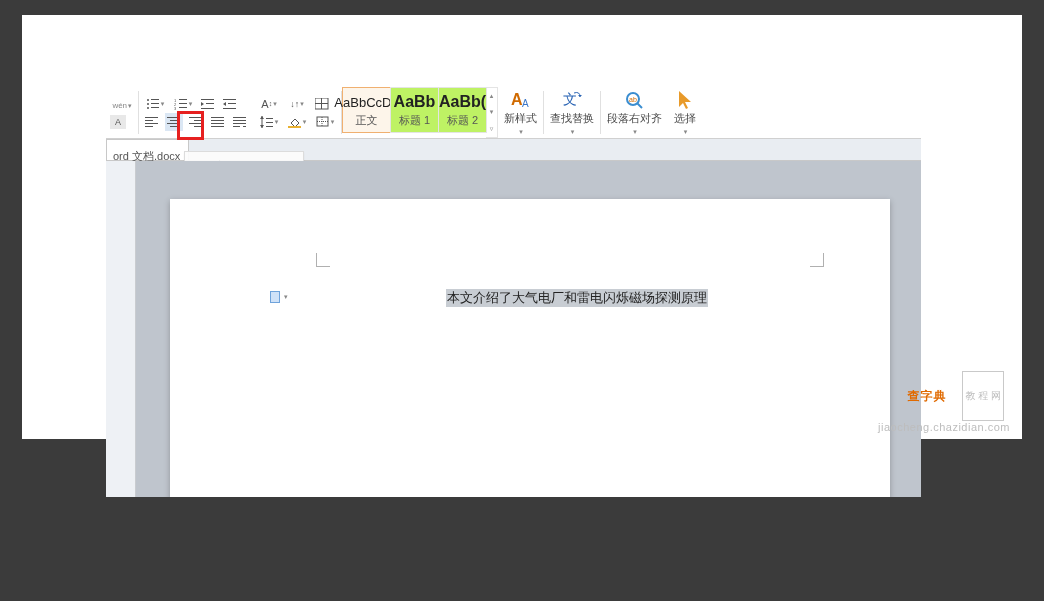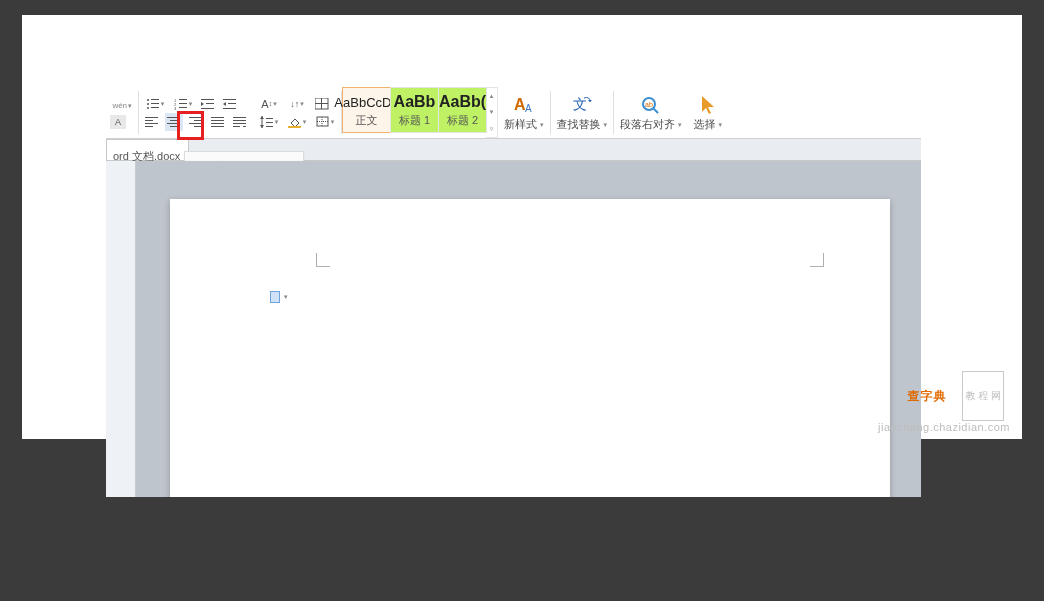--- a/index.html
+++ b/index.html
@@ -65,21 +65,21 @@
   .style-preview.strong { font-weight: 900; font-size: 16px; }
   .style-label { font-size: 11px; color: #555; margin-top: 1px; }
   .style-more { width: 12px; display:flex; flex-direction:column; justify-content:space-around; border:1px solid #e4e4e4; border-left:none; }
   .style-more div { font-size:7px; text-align:center; color:#888; cursor:pointer; }
 
   .big-btn {
     display: flex; flex-direction: column; align-items: center; justify-content: center;
     padding: 2px 6px; cursor: pointer;
   }
   .big-btn .ico { font-size: 20px; height: 24px; display:flex; align-items:center; }
-  .big-btn .lbl { font-size: 11px; color: #4a4a4a; display:flex; align-items:center; gap:2px; }
+  .big-btn .lbl { font-size: 11px; color: #4a4a4a; display:flex; align-items:center; gap:2px;flex-direction:column; }
 
   
   .tabbar {
     height: 22px;
     background: #e9edf2;
     border-bottom: 1px solid #c8c8c8;
     display: flex;
     align-items: flex-end;
     padding-left: 0;
   }
@@ -432,20 +432,21 @@
       <div class="ruler-v"></div>
       <div class="page">
         <div class="margin-mark mm-tl" style="left:146px; top:54px;"></div>
         <div class="margin-mark mm-tr" style="left:640px; top:54px;"></div>
 
         <div class="para-handle" style="left:100px; top:92px;">
           <span class="doc-ico"></span>
           <span class="dd-caret">▾</span>
         </div>
 
+        <div class="selected-text" style="left:276px; top:90px;">本文介绍了大气电厂和雷电闪烁磁场探测原理</div>
       </div>
     </div>
 
   </div>
 
   <div class="wm-upper"></div>
   <div class="wm-brand">
     <span class="logo">查字典</span>
     <span class="tag">教 程 网</span>
   </div>

